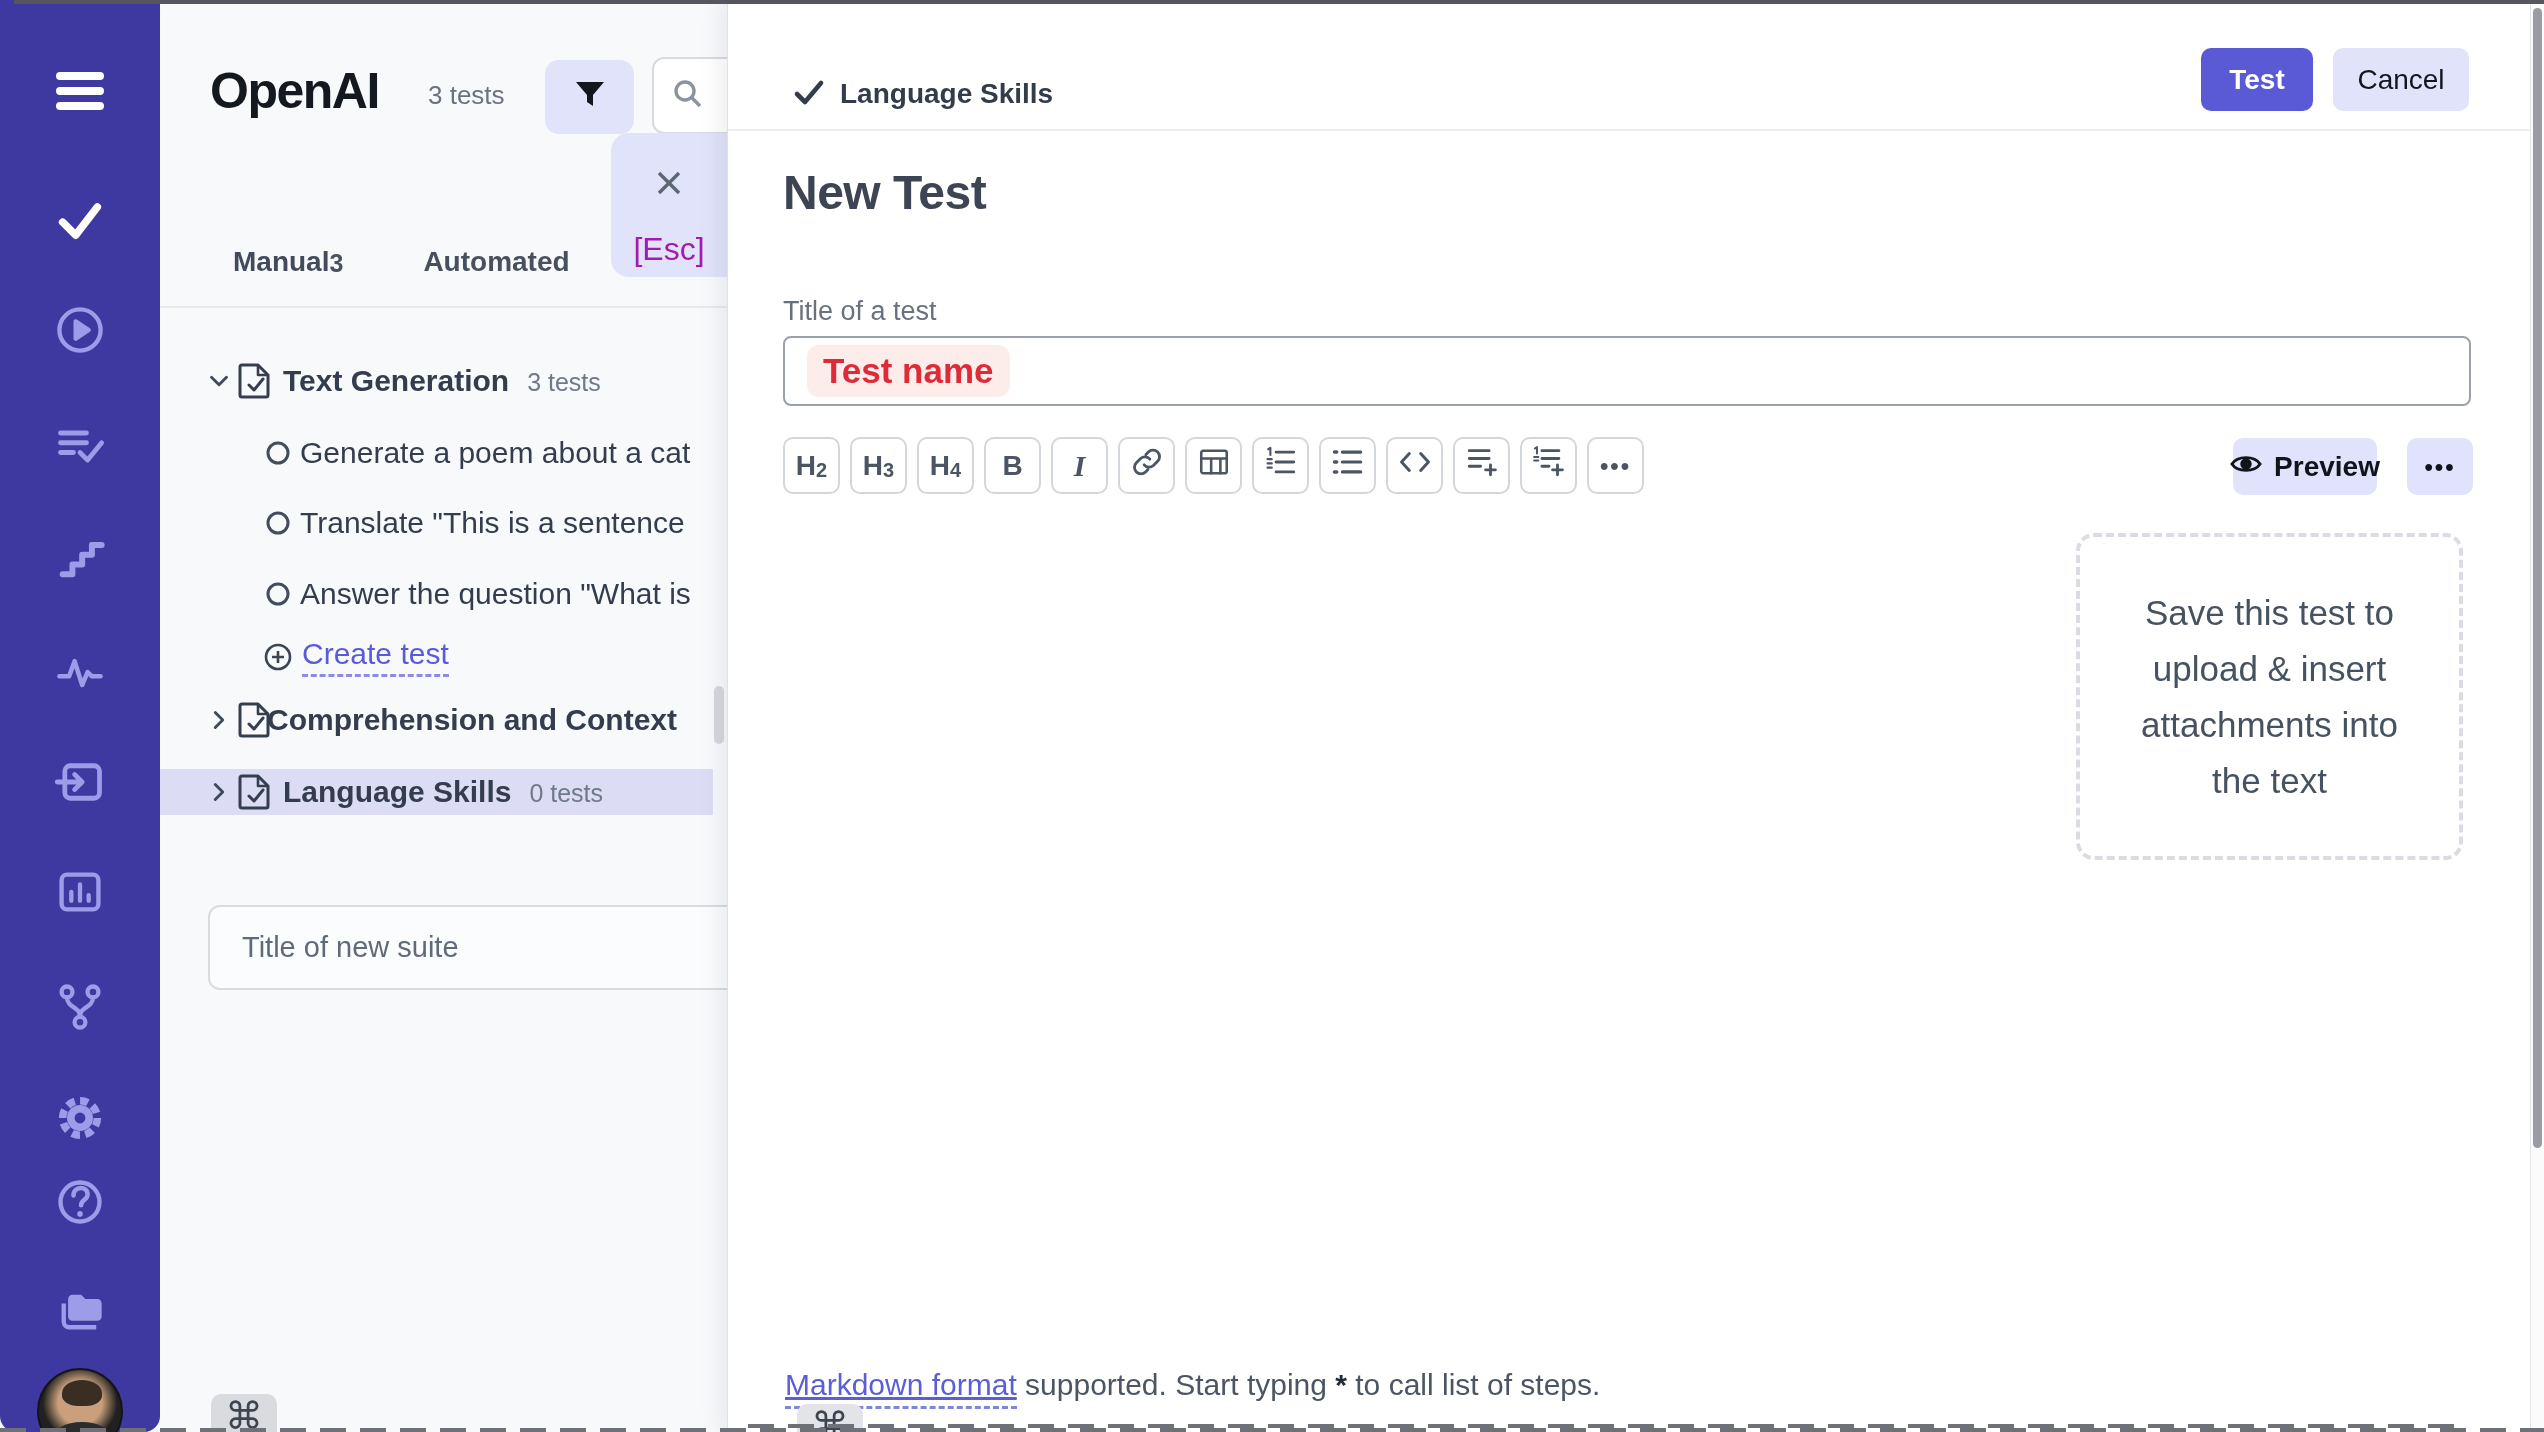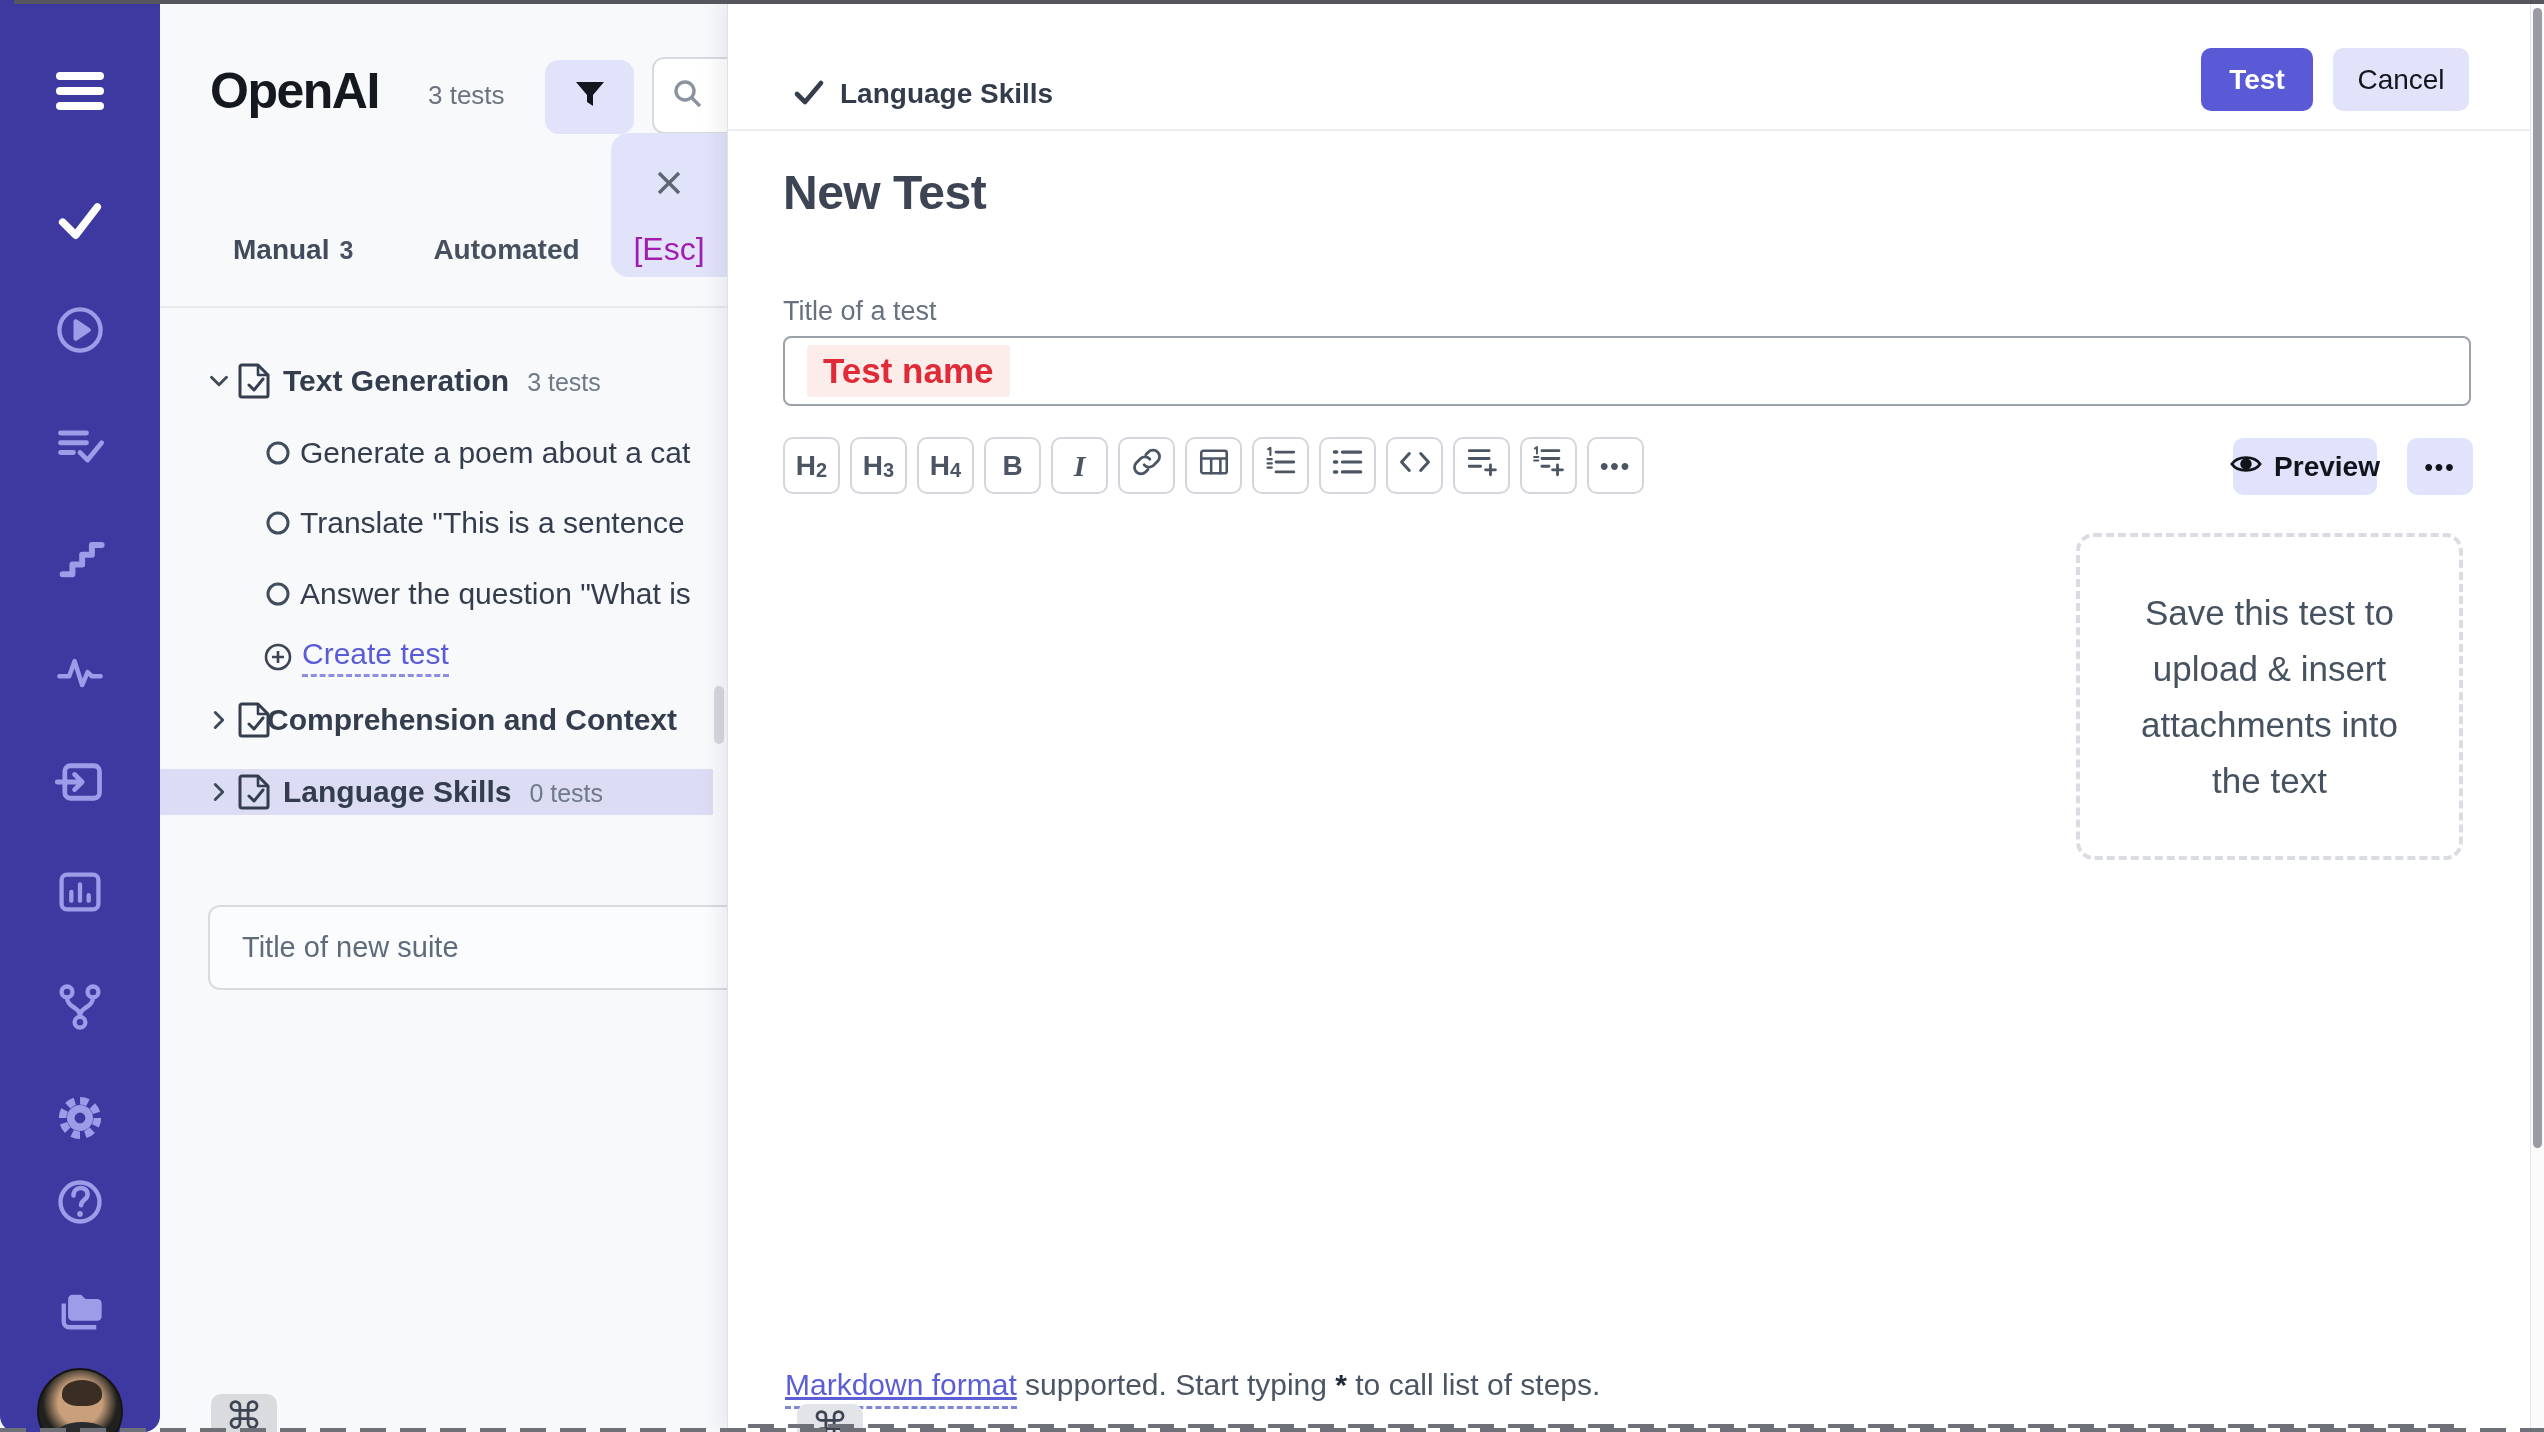--- a/index.html
+++ b/index.html
@@ -29,21 +29,21 @@
 
   
   .panel { position:absolute; left:160px; top:0; width:567px; height:1432px; background:#f8f9fb; z-index:1; overflow:hidden; }
   .panel-title { position:absolute; left:50px; top:62px; font-size:50px; font-weight:800; letter-spacing:-1.5px; color:#14181f; }
   .panel-count { position:absolute; left:268px; top:80px; font-size:26px; color:#6b7280; }
   .filter-btn { position:absolute; left:385px; top:60px; width:89px; height:74px; border-radius:14px;
     background:#e0e3fa; display:flex; align-items:center; justify-content:center; }
   .search-box { position:absolute; left:492px; top:57px; width:250px; height:77px; background:#ffffff;
     border:2px solid #d7dade; border-radius:12px; display:flex; align-items:center; padding-left:16px; color:#8b93a0; }
   .tabs { position:absolute; left:0; top:222px; width:567px; height:56px; display:flex; }
-  .tab { font-size:28px; font-weight:700; color:#414b5c; margin-left:73px; display:flex; align-items:center; gap:10px; }
+  .tab { font-size:28px; font-weight:700; color:#414b5c; margin-left:73px; display:flex; align-items:flex-end; }
   .tab .tab-count { font-size:25px; font-weight:700; color:#4a5364; }
   .tab.secondary { margin-left:80px; color:#46505f; }
   .tabs-divider { position:absolute; left:0; top:306px; width:567px; height:2px; background:#e7e9ed; }
 
   .tree { position:absolute; left:0; top:0; width:567px; }
   .tree-row { position:absolute; left:0; width:567px; height:46px; display:flex; align-items:center; white-space:nowrap; }
   .tree-row.selected { background:#dcddf5; width:553px; }
   .tw-chevron { position:absolute; left:44px; color:#3f4a5a; display:flex; }
   .tw-file { position:absolute; left:78px; color:#343e4e; display:flex; }
   .tw-label { position:absolute; left:123px; font-size:30px; font-weight:700; color:#333d4d; }
@@ -78,21 +78,21 @@
   .btn-save { position:absolute; left:1473px; top:48px; width:112px; height:63px; background:#5a5ad6;
     color:#ffffff; font-size:28px; font-weight:700; }
   .btn-cancel { position:absolute; left:1605px; top:48px; width:136px; height:63px; background:#e1e3fb;
     color:#13161c; font-size:28px; font-weight:400; }
   .sheet-divider { position:absolute; left:0; top:129px; width:1805px; height:2px; background:#edeef1; }
   .sheet-heading { position:absolute; left:55px; top:165px; font-size:48px; font-weight:800; color:#3d4555; letter-spacing:-0.5px; }
   .field-label { position:absolute; left:55px; top:296px; font-size:27px; color:#68717f; }
   .tags-hint { position:absolute; right:76px; top:292px; font-size:27px; color:#5d6875; }
   .title-input { position:absolute; left:55px; top:336px; width:1688px; height:70px; background:#fff;
     border:2px solid #9aa1aa; border-radius:8px; display:flex; align-items:center; padding-left:22px; }
-  .annotation { background:#fcecea; color:#df2b38; font-weight:700; border-radius:4px; }
+  .annotation { background:#fcecea; color:#df2b38; font-weight:700; border-radius:12px; }
   .annotation.title-pill { font-size:35px; padding:6px 16px; }
   .annotation.desc-pill { position:absolute; left:895px; top:50px; font-size:37px; font-weight:800; padding:8px 18px; box-shadow:0 2px 6px rgba(220,40,50,.15); }
 
   .toolbar { position:absolute; left:55px; top:437px; display:flex; gap:10px; }
   .tb-btn { min-width:57px; height:57px; background:#fff; border:2px solid #d3d7dc; border-radius:10px;
     display:flex; align-items:center; justify-content:center; color:#4b5563; font-size:28px; font-weight:700; padding:0 8px; }
   .tb-btn .hsub { font-size:20px; font-weight:700; margin-top:10px; }
   .tb-btn.italic { font-family:"Liberation Serif", serif; font-style:italic; font-weight:700; font-size:30px; }
   .tb-btn.more-dots { font-size:24px; letter-spacing:2px; font-weight:700; }
   .btn-preview { position:absolute; left:1505px; top:438px; width:144px; height:57px; background:#e0e3fb; border-radius:10px;

